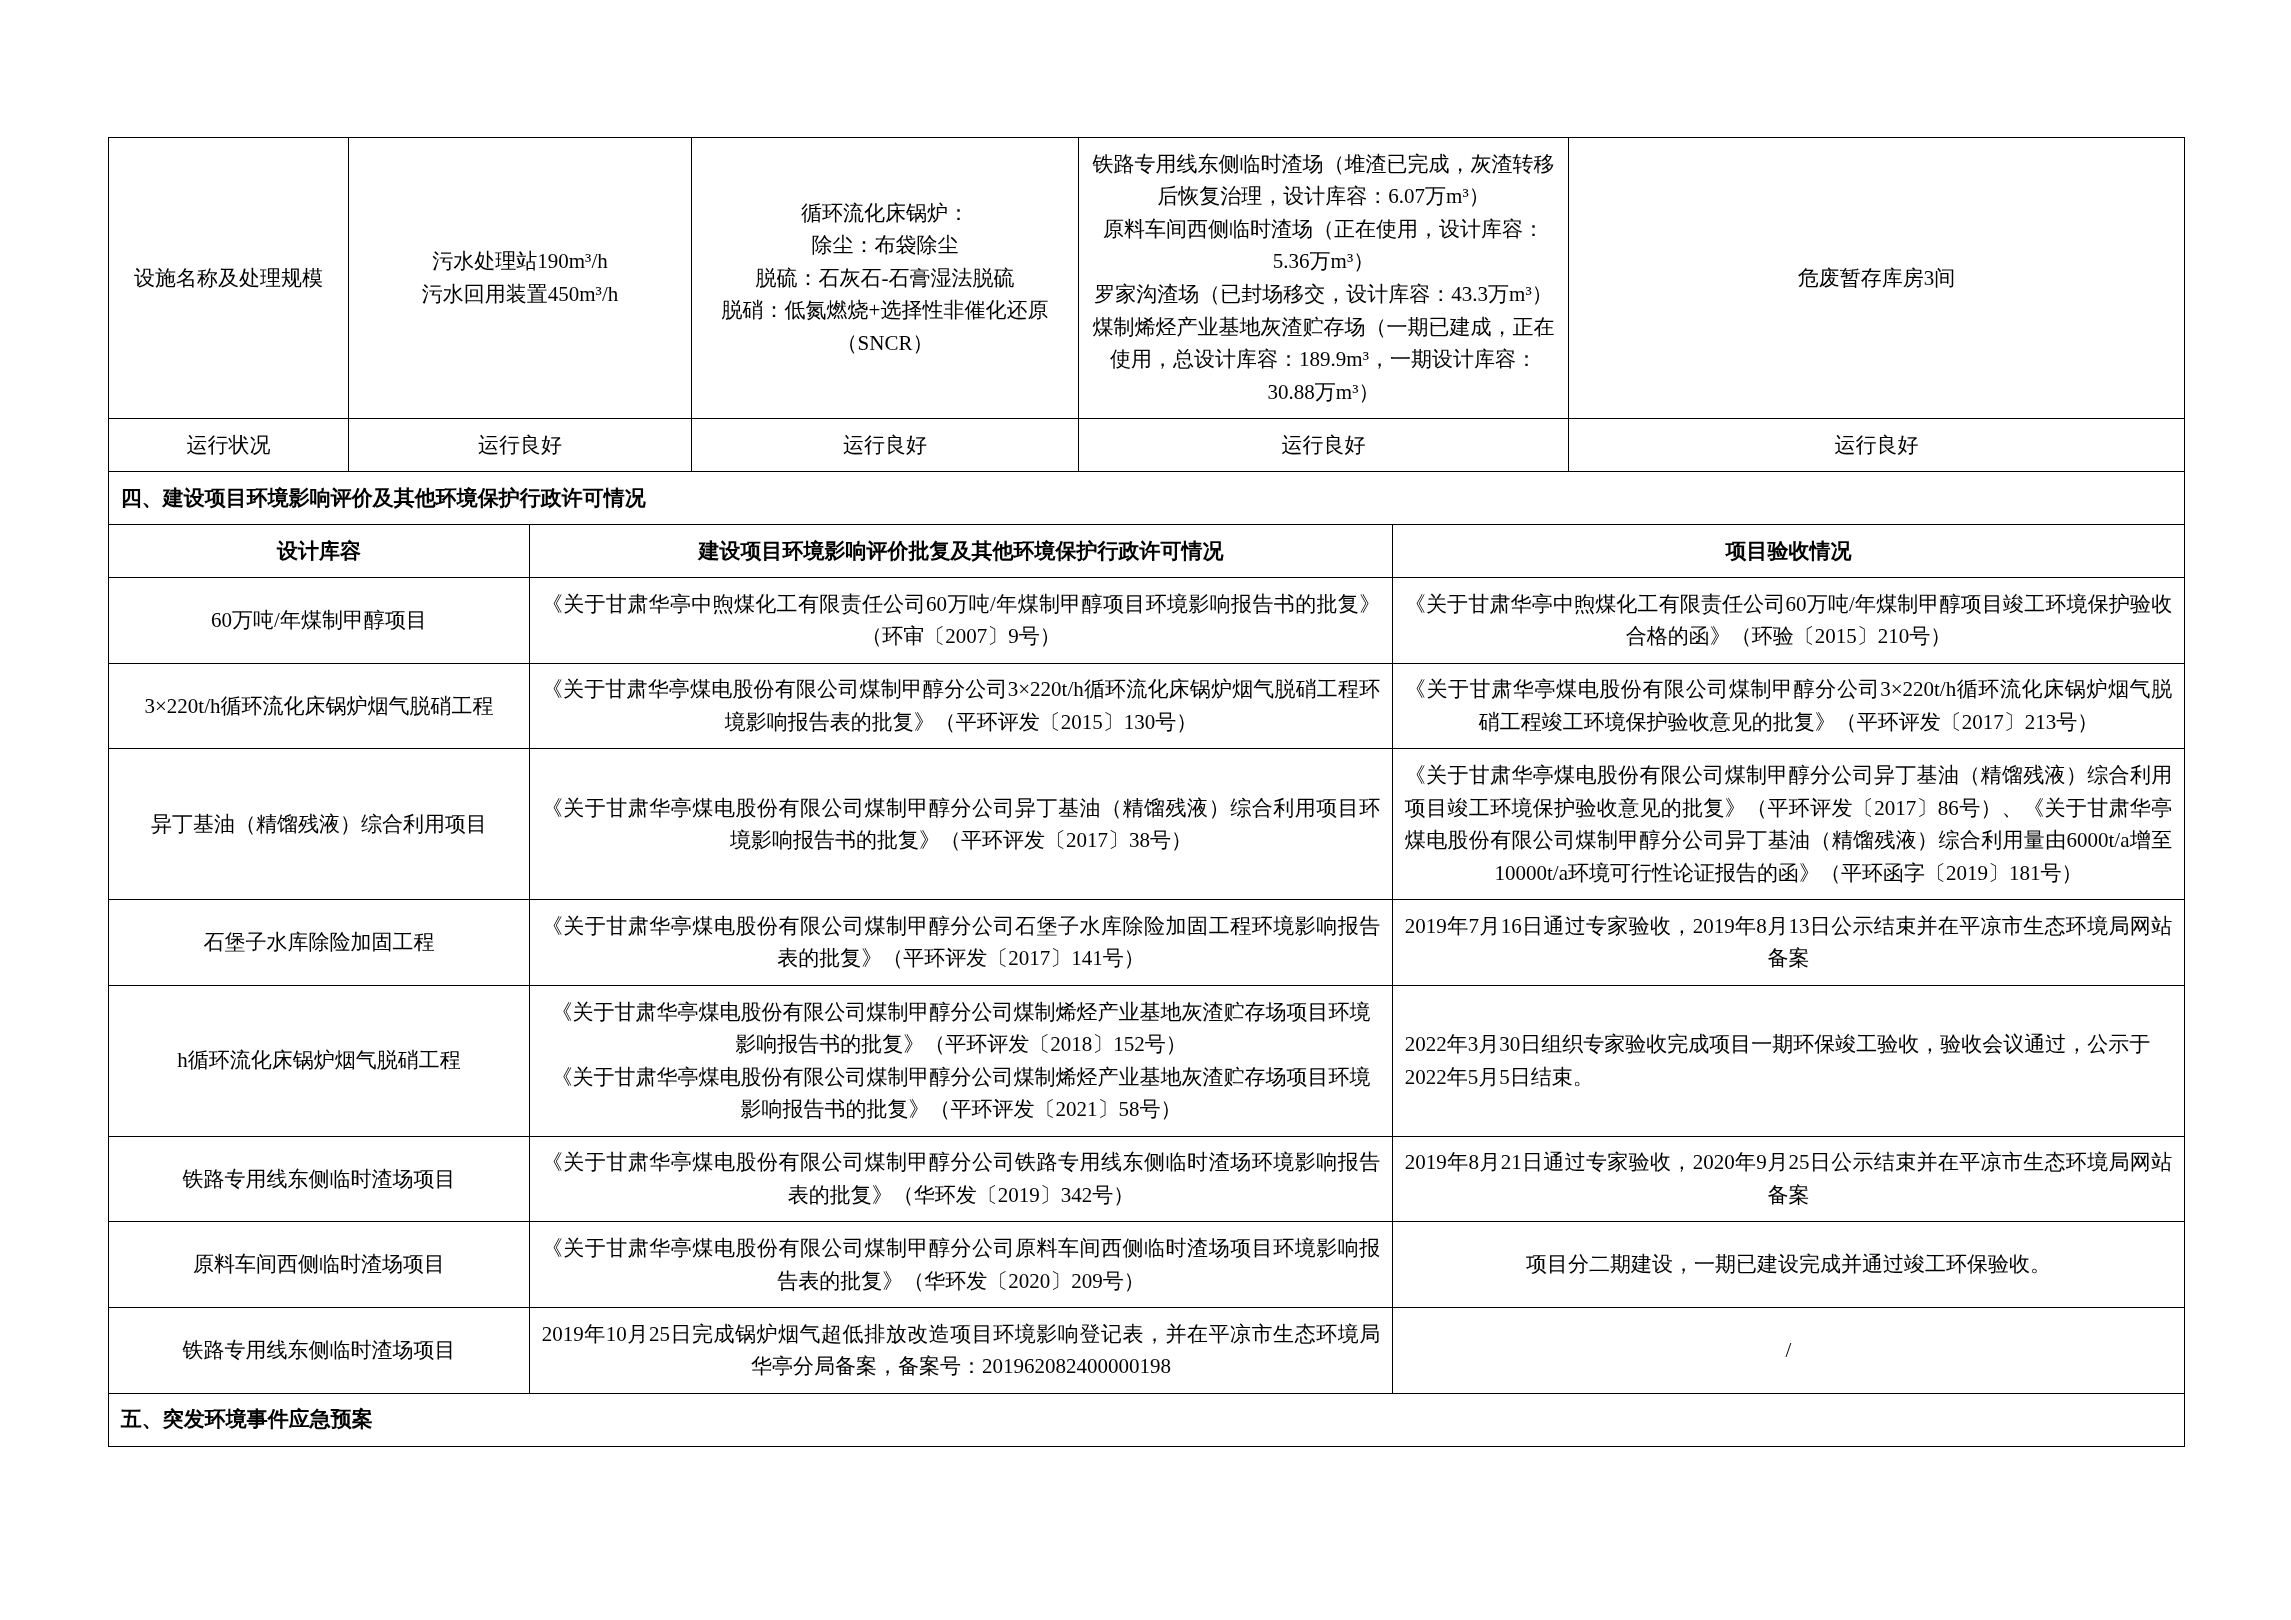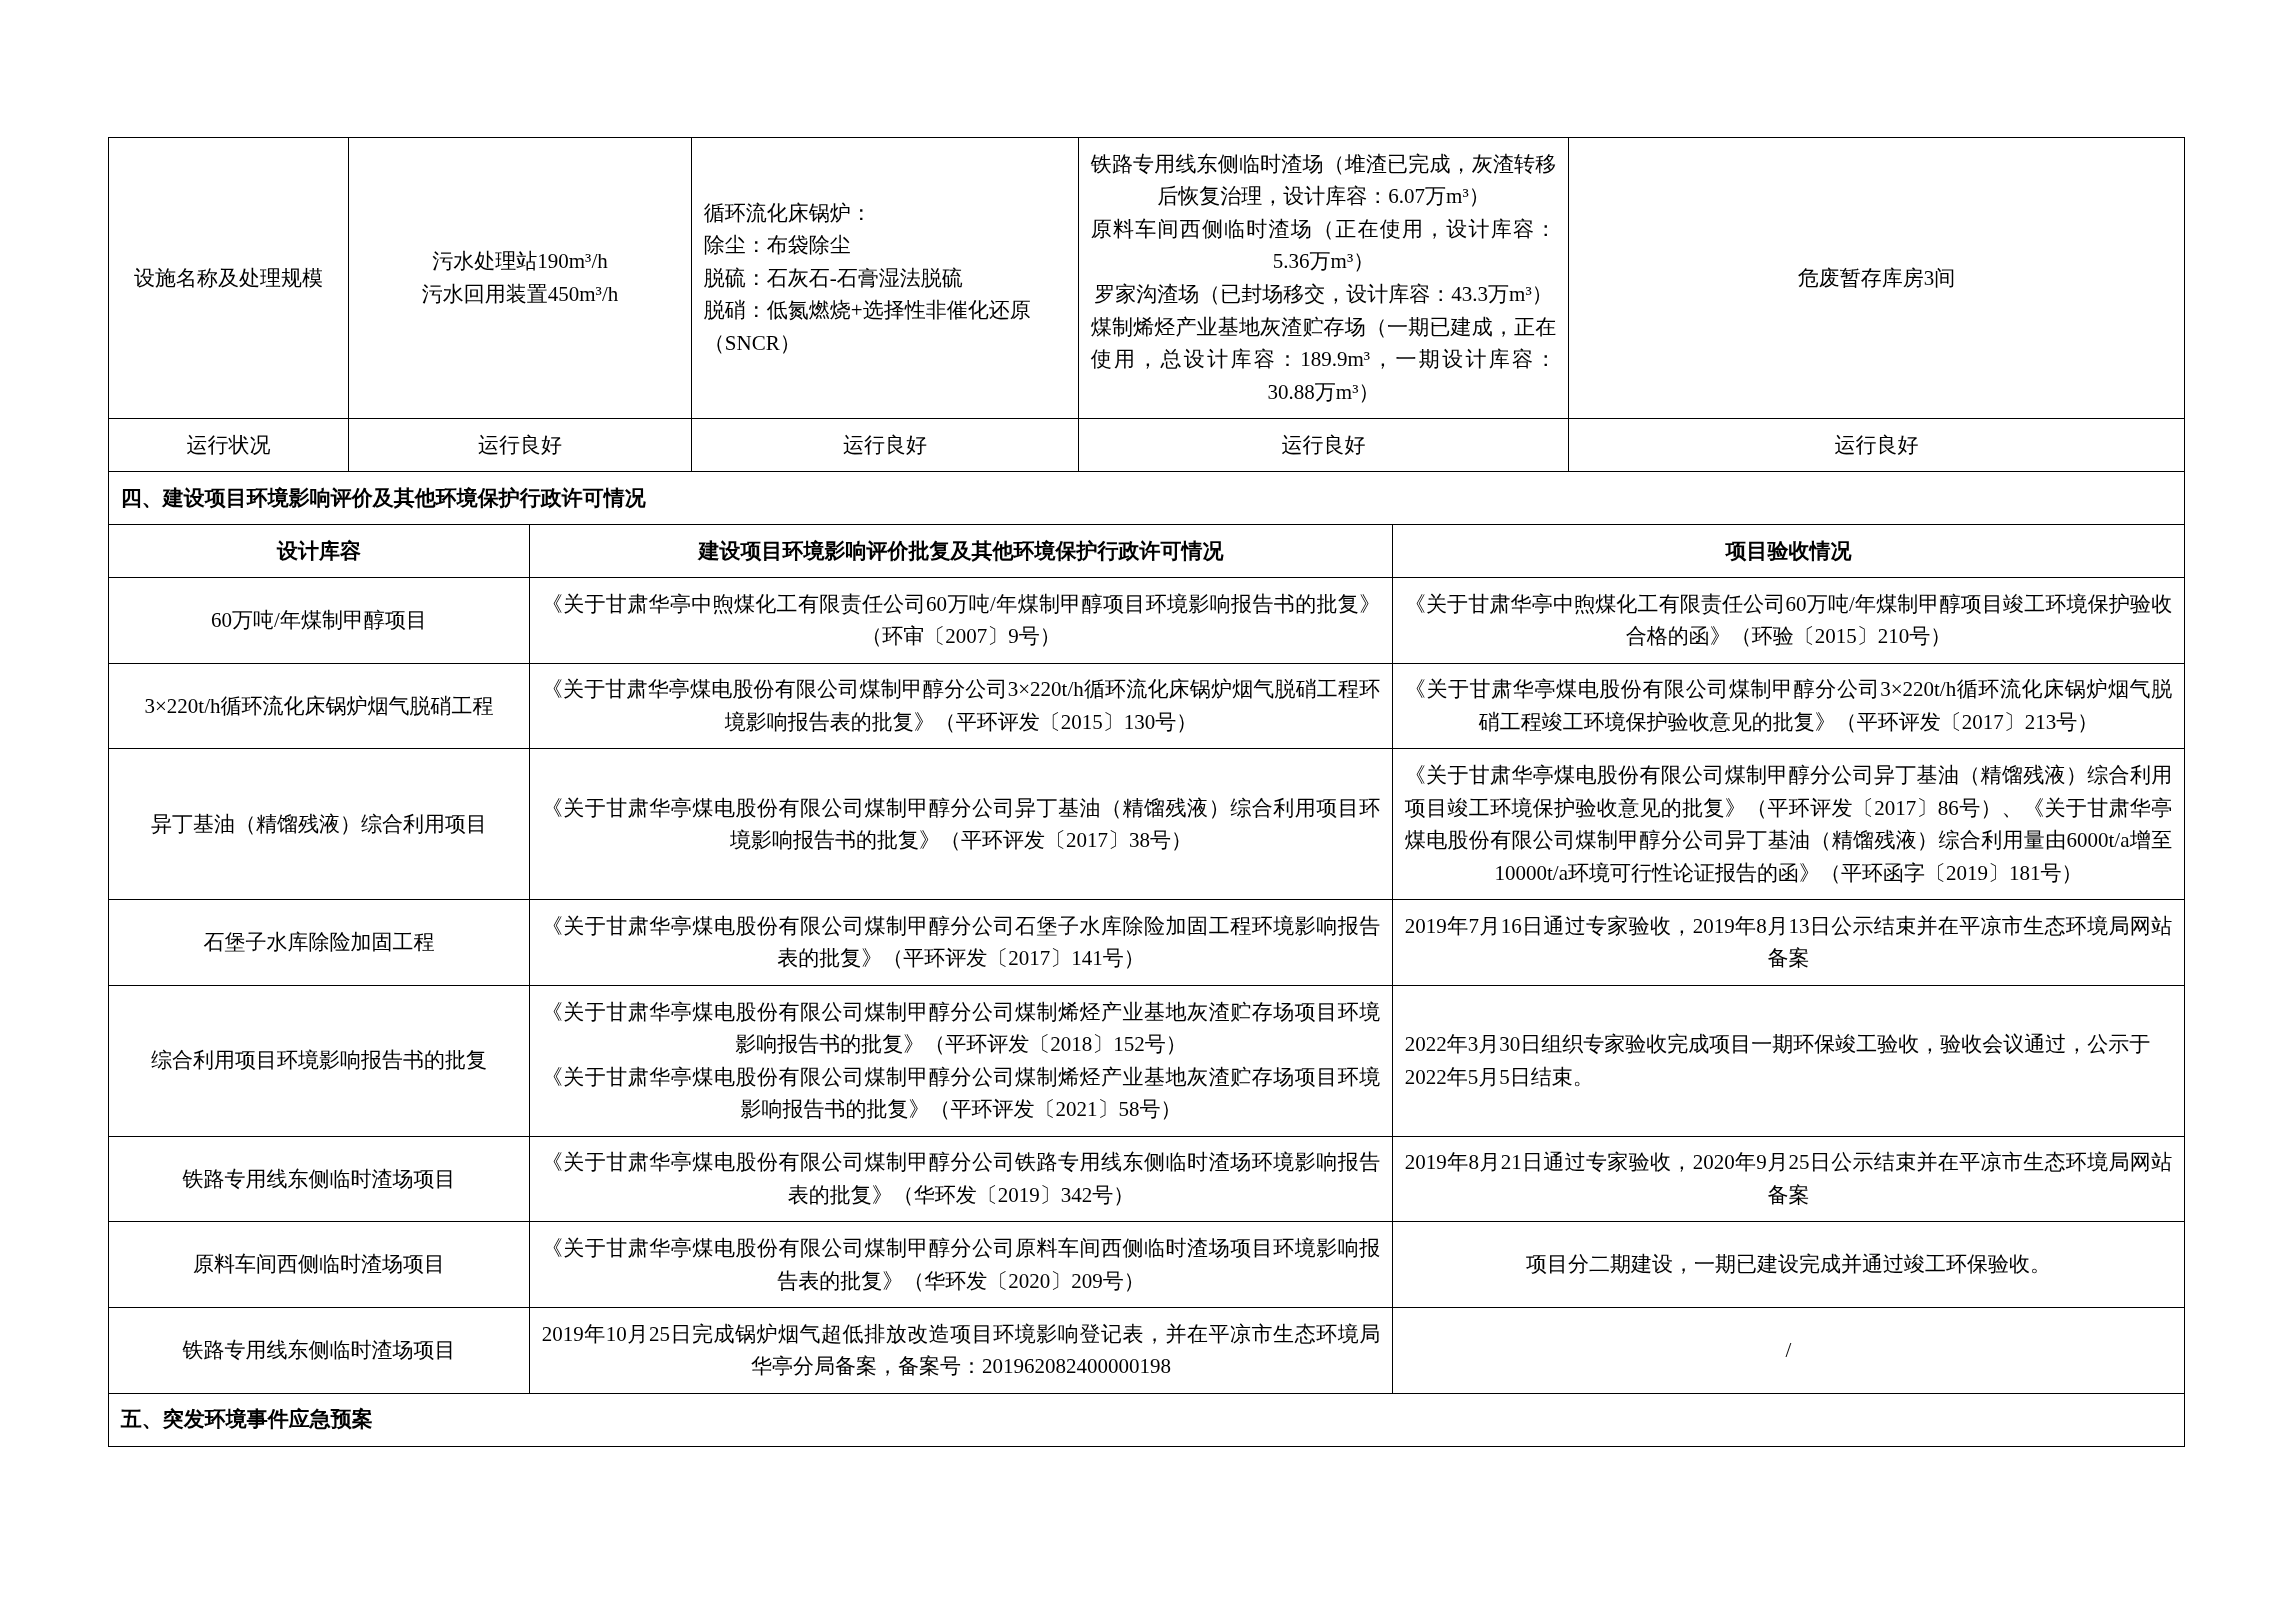--- a/index.html
+++ b/index.html
@@ -36,21 +36,21 @@
   .c-center { text-align: center; }
   .c-left { text-align: left; }
   .c-just { text-align: justify; text-align-last: center; }
   .bold { font-weight: bold; }
   .section-row td {
     text-align: left;
     font-weight: bold;
     font-size: 21.6px;
     padding: 11.8px 15.7px;
   }
-  .cellblock { white-space: pre-line; }
+  .cellblock { white-space: pre-line; text-align: center; }
   .facility-label { font-weight: normal; font-size: 21.6px; }
   .tight { line-height: 1.5; margin-left: 40px; }
   .col1 { width: 240px; }
   .col2 { width: 343px; }
   .col3 { width: 387px; }
   .col4 { width: 490px; }
   .col5 { width: 616px; }
   .p-col1 { width: 421px; }
   .p-col2 { width: 863px; }
   .p-col3 { width: 792px; }
@@ -130,21 +130,21 @@
         <td class="c-just">《关于甘肃华亭煤电股份有限公司煤制甲醇分公司异丁基油（精馏残液）综合利用项目竣工环境保护验收意见的批复》（平环评发〔2017〕86号）、《关于甘肃华亭煤电股份有限公司煤制甲醇分公司异丁基油（精馏残液）综合利用量由6000t/a增至10000t/a环境可行性论证报告的函》（平环函字〔2019〕181号）</td>
       </tr>
 
       <tr>
         <td class="c-center">石堡子水库除险加固工程</td>
         <td class="c-just">《关于甘肃华亭煤电股份有限公司煤制甲醇分公司石堡子水库除险加固工程环境影响报告表的批复》（平环评发〔2017〕141号）</td>
         <td class="c-just">2019年7月16日通过专家验收，2019年8月13日公示结束并在平凉市生态环境局网站备案</td>
       </tr>
 
       <tr>
-        <td class="c-center">综合利用项目环境影响报告书的批复</td>
+        <td class="c-center">h循环流化床锅炉烟气脱硝工程</td>
         <td class="c-just cellblock">《关于甘肃华亭煤电股份有限公司煤制甲醇分公司煤制烯烃产业基地灰渣贮存场项目环境影响报告书的批复》（平环评发〔2018〕152号）
 《关于甘肃华亭煤电股份有限公司煤制甲醇分公司煤制烯烃产业基地灰渣贮存场项目环境影响报告书的批复》（平环评发〔2021〕58号）</td>
         <td class="c-left">2022年3月30日组织专家验收完成项目一期环保竣工验收，验收会议通过，公示于2022年5月5日结束。</td>
       </tr>
 
       <tr>
         <td class="c-center">铁路专用线东侧临时渣场项目</td>
         <td class="c-just">《关于甘肃华亭煤电股份有限公司煤制甲醇分公司铁路专用线东侧临时渣场环境影响报告表的批复》（华环发〔2019〕342号）</td>
         <td class="c-just">2019年8月21日通过专家验收，2020年9月25日公示结束并在平凉市生态环境局网站备案</td>
       </tr>

